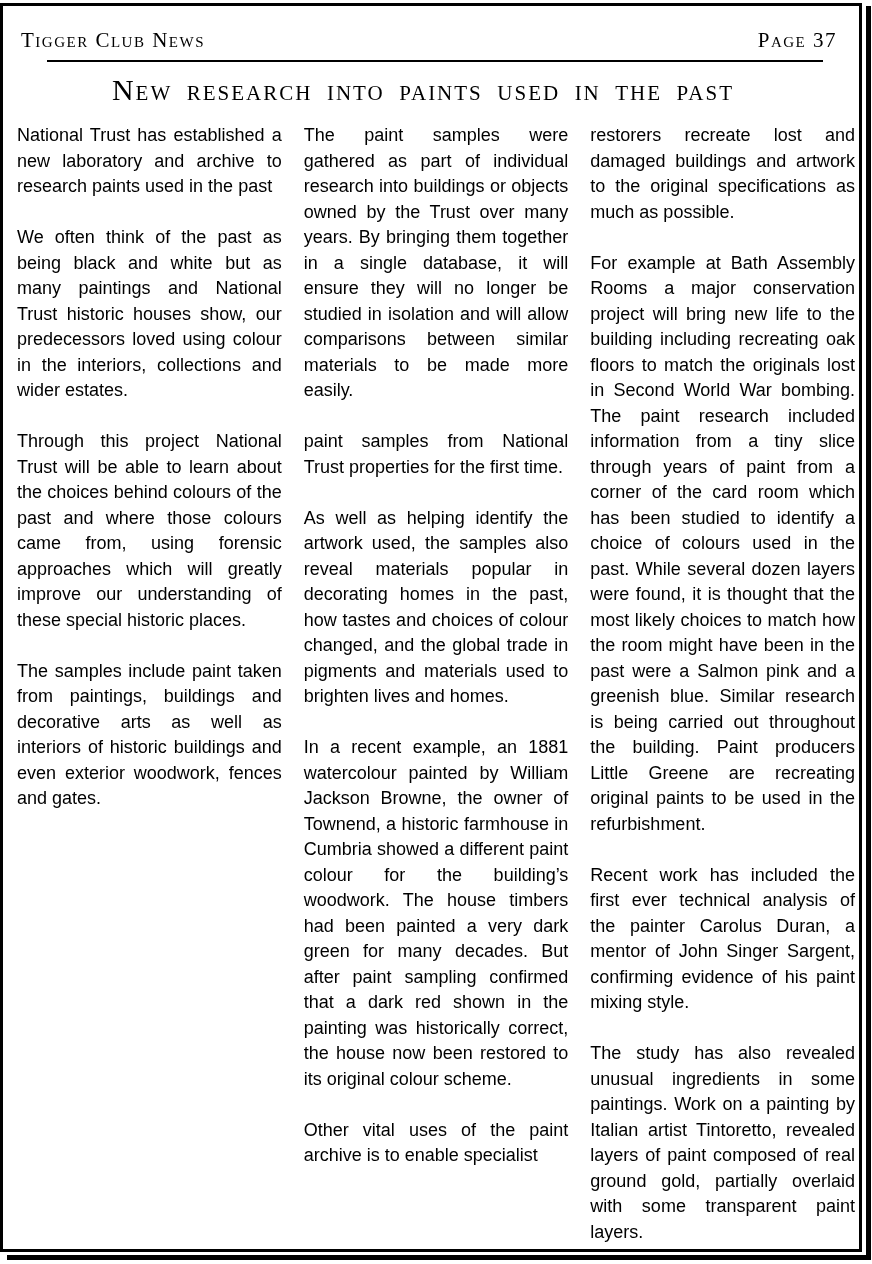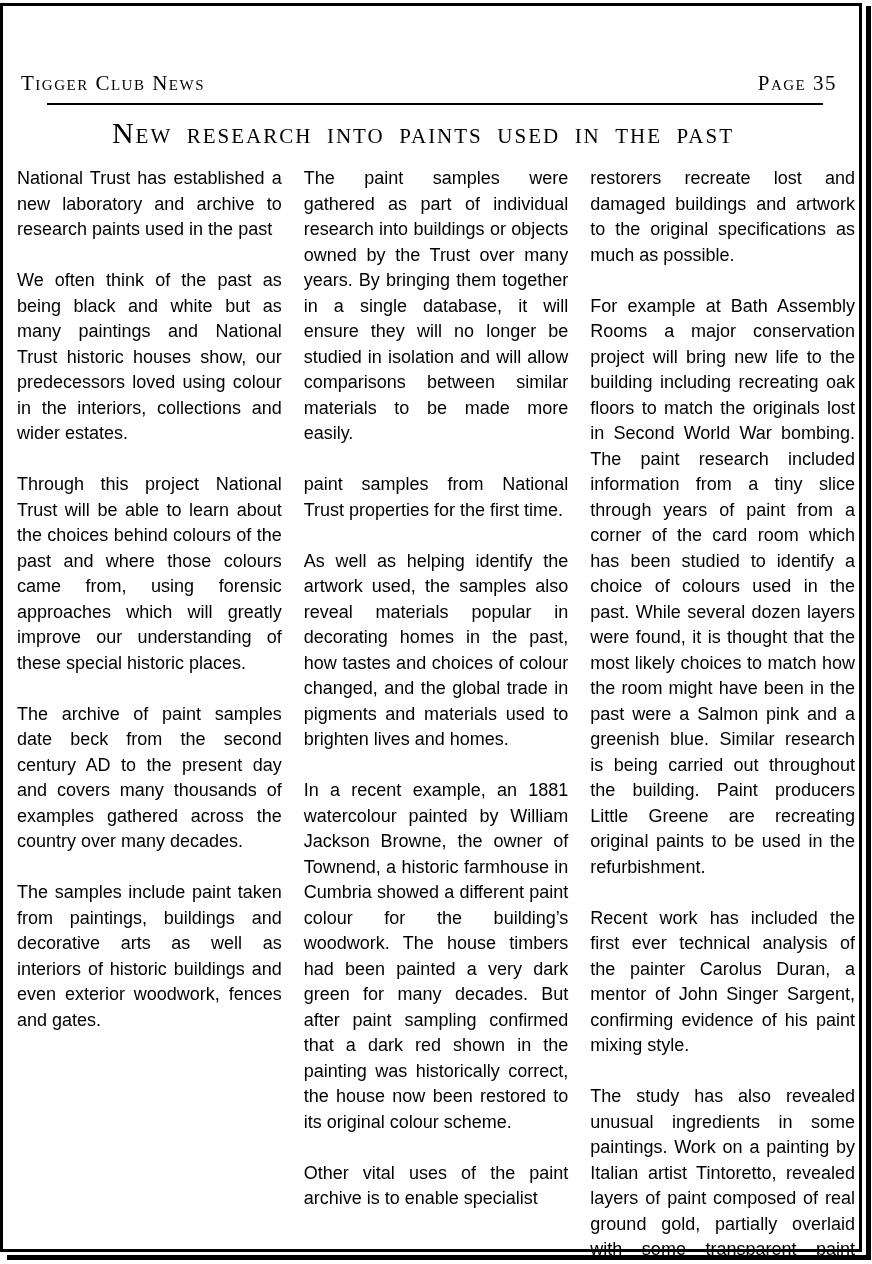--- a/index.html
+++ b/index.html
@@ -46,21 +46,20 @@
   .header {
     display: flex;
     justify-content: space-between;
     align-items: baseline;
     padding: 22px 22px 0 18px;
     font-family: "Liberation Serif", serif;
     font-variant: small-caps;
     font-size: 21px;
     letter-spacing: 1.5px;
     white-space: nowrap;
-    margin-top: 43px;
   }
   .rule {
     border: none;
     border-top: 2px solid #000;
     margin: 7px 36px 0 44px;
   }
   
   .headline {
     text-align: center;
     font-family: "Liberation Serif", serif;
@@ -88,34 +87,33 @@
     margin: 0 0 25.5px 0;
   }
 </style>
 </head>
 <body>
 
 <div class="frame">
 
   <div class="header">
     <span>Tigger Club News</span>
-    <span>Page 35</span>
+    <span>Page 37</span>
   </div>
 
   <hr class="rule">
 
   <h1 class="headline">New research into paints used in the past</h1>
 
   <div class="columns">
 
     <div class="col">
       <p>National Trust has established a new laboratory and archive to research paints used in the past</p>
       <p>We often think of the past as being black and white but as many paintings and National Trust historic houses show, our predecessors loved using colour in the interiors, collections and wider estates.</p>
       <p>Through this project National Trust will be able to learn about the choices behind colours of the past and where those colours came from, using forensic approaches which will greatly improve our understanding of these special historic places.</p>
-      <p>The archive of paint samples date beck from the second century AD to the present day and covers many thousands of examples gathered across the country over many decades.</p>
       <p>The samples include paint taken from paintings, buildings and decorative arts as well as interiors of historic buildings and even exterior woodwork, fences and gates.</p>
     </div>
 
     <div class="col">
       <p>The paint samples were gathered as part of individual research into buildings or objects owned by the Trust over many years. By bringing them together in a single database, it will ensure they will no longer be studied in isolation and will allow comparisons between similar materials to be made more easily.</p>
       <p>paint samples from National Trust properties for the first time.</p>
       <p>As well as helping identify the artwork used, the samples also reveal materials popular in decorating homes in the past, how tastes and choices of colour changed, and the global trade in pigments and materials used to brighten lives and homes.</p>
       <p>In a recent example, an 1881 watercolour painted by William Jackson Browne, the owner of Townend, a historic farmhouse in Cumbria showed a different paint colour for the building’s woodwork. The house timbers had been painted a very dark green for many decades. But after paint sampling confirmed that a dark red shown in the painting was historically correct, the house now been restored to its original colour scheme.</p>
       <p>Other vital uses of the paint archive is to enable specialist</p>
     </div>

